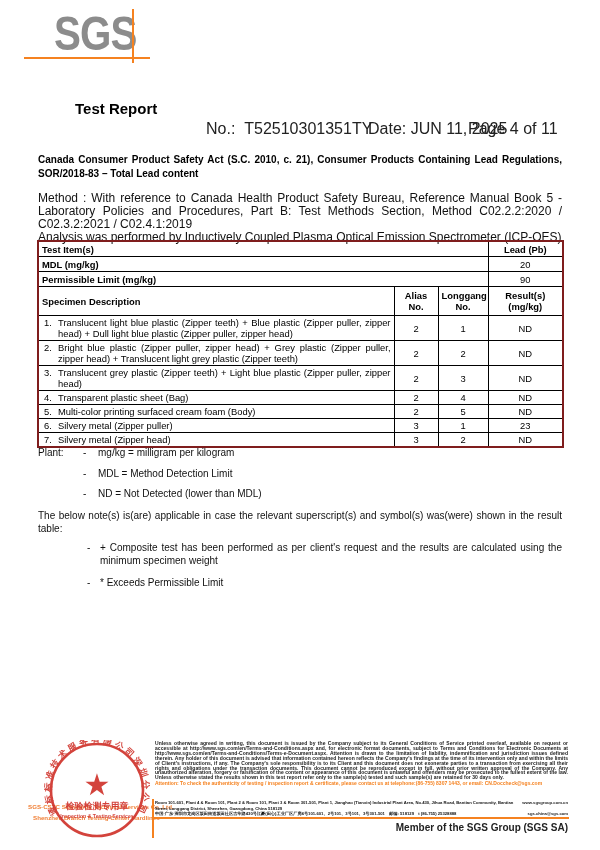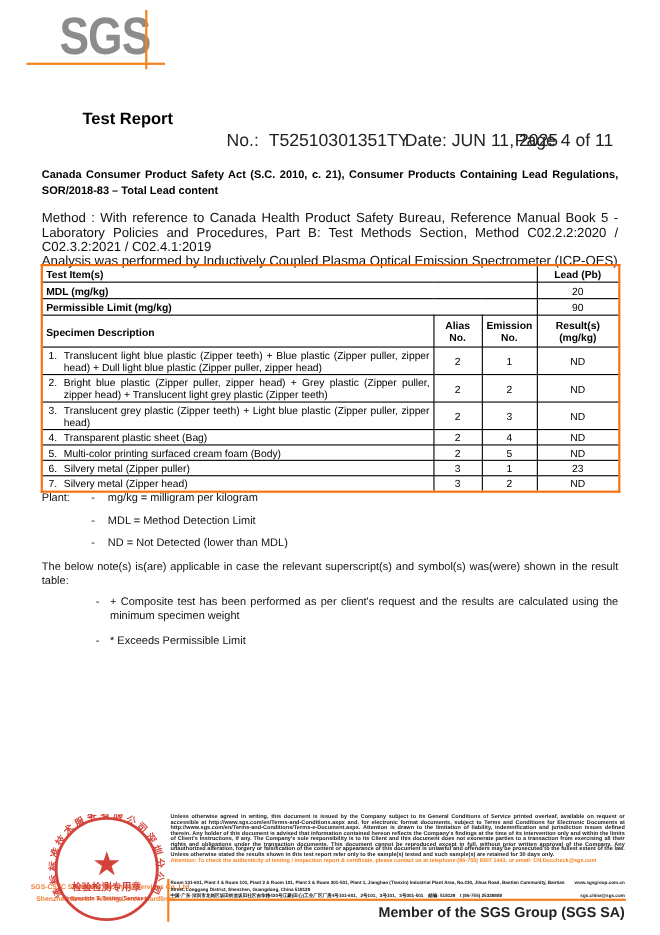--- a/index.html
+++ b/index.html
@@ -28,21 +28,21 @@
     left:38px; top:153px; width:524px; font-size:10px; font-weight:bold;
     line-height:13.5px; text-align:justify; color:#000;
   }
   .method { left:38px; top:192px; width:524px; font-size:12px; line-height:13px; color:#111; }
   .method p { margin:0; }
   .method .j { text-align:justify; }
 
   
   .tblwrap { left:37px; top:240px; }
   table.results { border-collapse:collapse; table-layout:fixed; width:525px;
-    font-size:9.4px; color:#000; border:2px solid #f97316; }
+    font-size:9.4px; color:#000; border:2px solid #7f1d1d; }
   table.results td, table.results th {
     border:1px solid #000; padding:1px 3px; vertical-align:middle; line-height:11px;
   }
   .b { font-weight:bold; }
   .ctr { text-align:center; }
   th { text-align:left; font-weight:bold; }
   th.ctr { text-align:center; }
   tr.toprow td { height:12px; }
   tr.hdr th { height:26px; }
   .desc-wrap { position:relative; padding-left:16px; text-align:justify; }
@@ -64,21 +64,21 @@
   .legal { font-size:5px; line-height:4.9px; font-weight:600; text-align:justify;
     color:#222; letter-spacing:0.05px; }
   .attention { font-size:5px; line-height:5px; font-weight:600; text-align:justify;
     color:#f58220; margin-top:1px; }
   .addrblock { left:155px; top:800px; width:413px; font-size:4.2px; line-height:5.6px;
     font-weight:600; color:#111; }
   .addr-row { display:flex; justify-content:space-between; gap:6px; }
   .addr-row .url { white-space:nowrap; color:#222; }
   .foot-vline { left:152px; top:799px; width:2px; height:39px; background:#f58220; }
   .foot-hline { left:152px; top:817px; width:417px; height:2px; background:#f58220; }
-  .member { right:32px; top:822px; font-size:13px; font-weight:bold; color:#222;padding-left:20px; }
+  .member { right:32px; top:822px; font-size:10px; font-weight:bold; color:#222;padding-left:20px; }
 
   .company1 { left:28px; top:803px; font-size:6.2px; font-weight:bold; color:#f07f35; }
   .company2 { left:33px; top:814px; font-size:6.2px; font-weight:bold; color:#f07f35; }
 
   .stamp { left:44px; top:740px; opacity:0.92; }
   .stamp .arc-t { font-size:9px; font-weight:bold; fill:#d0342c; letter-spacing:2.5px; }
   .stamp .star { font-size:30px; fill:#d0342c; }
   .stamp .cn { font-size:9px; font-weight:bold; fill:#d0342c; }
   .stamp .en { font-size:5.2px; font-weight:bold; fill:#d0342c; }
 </style>
@@ -120,21 +120,21 @@
         <td colspan="3" class="b">MDL (mg/kg)</td>
         <td class="ctr">20</td>
       </tr>
       <tr class="toprow">
         <td colspan="3" class="b">Permissible Limit (mg/kg)</td>
         <td class="ctr">90</td>
       </tr>
       <tr class="hdr">
         <th>Specimen Description</th>
         <th class="ctr">Alias No.</th>
-        <th class="ctr">Emission No.</th>
+        <th class="ctr">Longgang No.</th>
         <th class="ctr">Result(s) (mg/kg)</th>
       </tr>
       </tbody>
         <tbody>
     <tr>
       <td>
         <div class="desc-wrap">
           <span class="num">1.</span>
           <span>Translucent light blue plastic (Zipper teeth) + Blue plastic (Zipper puller, zipper head) + Dull light blue plastic (Zipper puller, zipper head)</span>
         </div>

